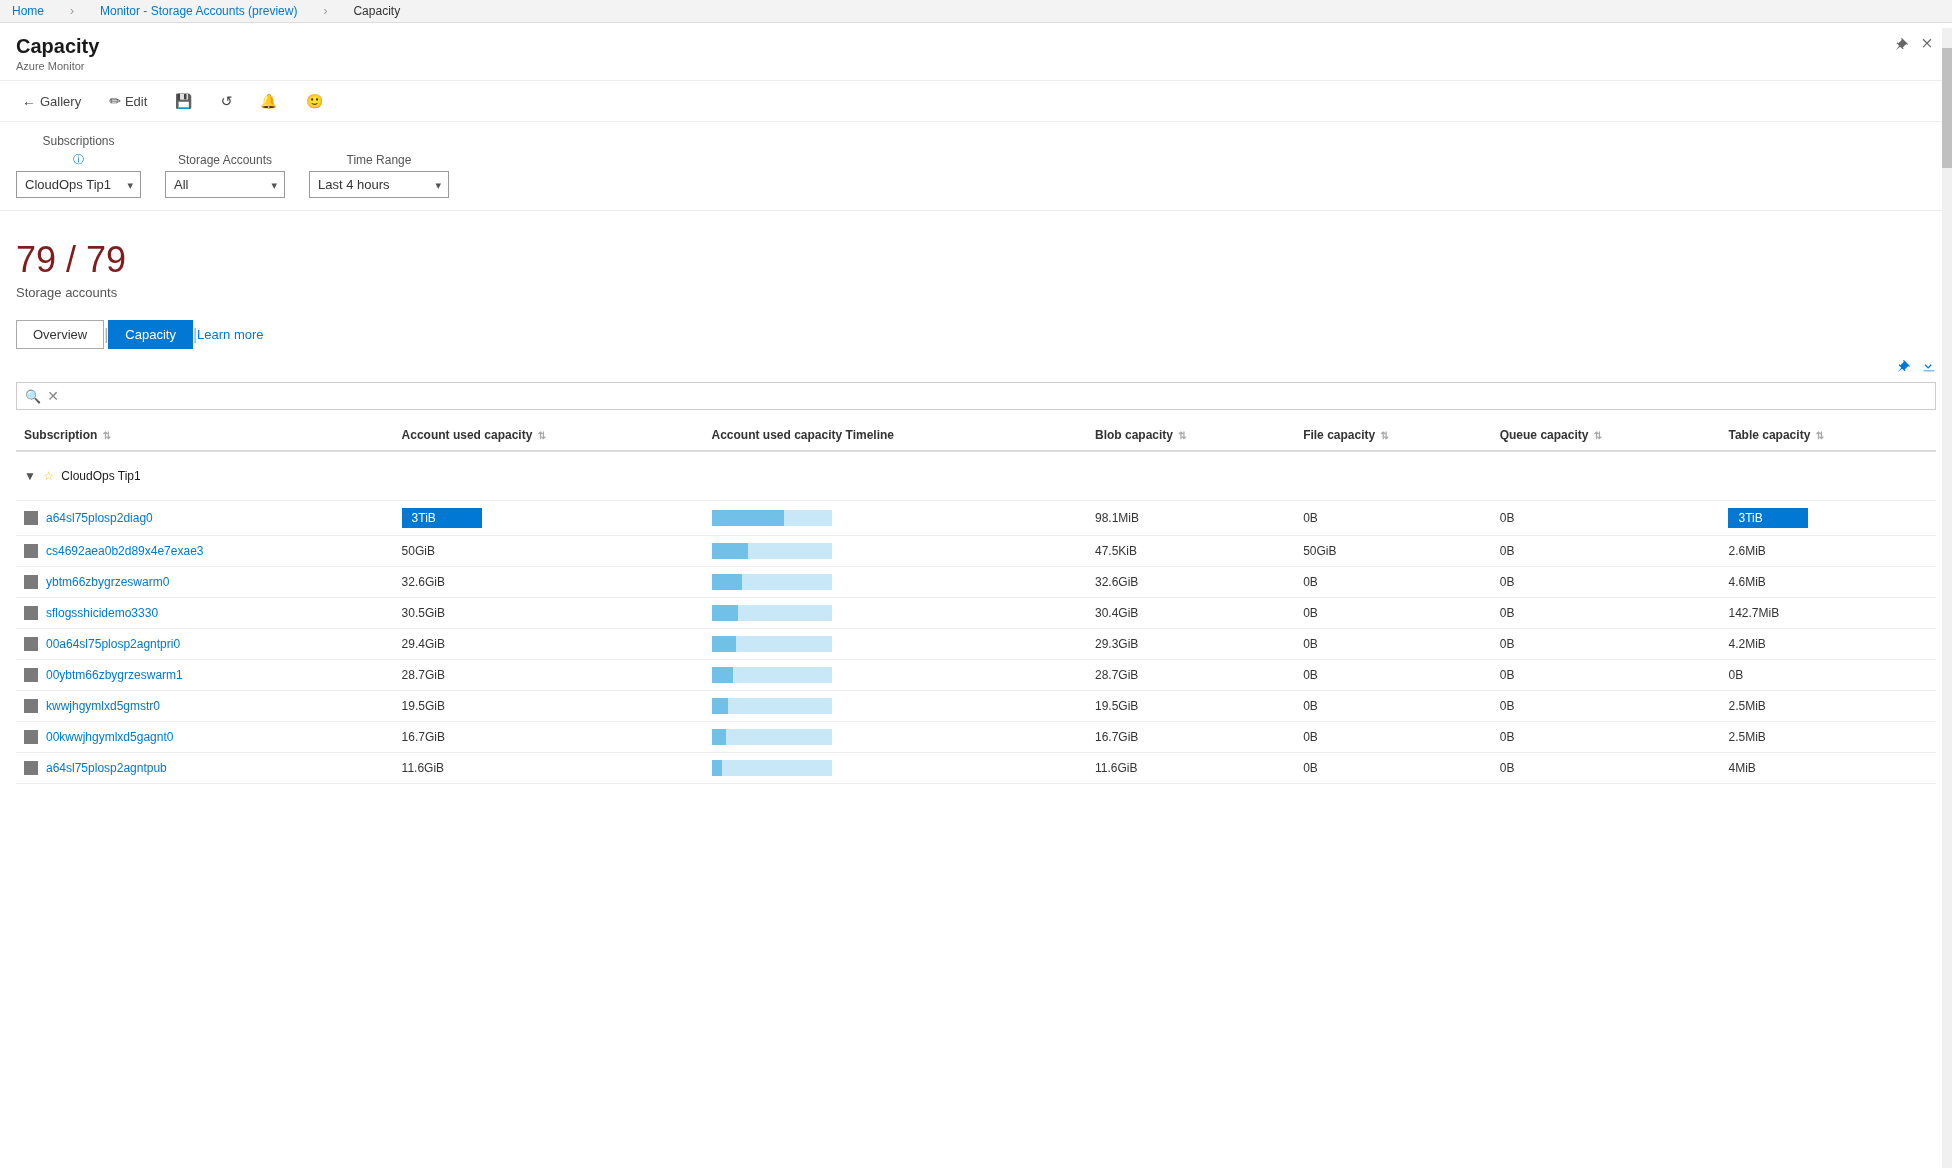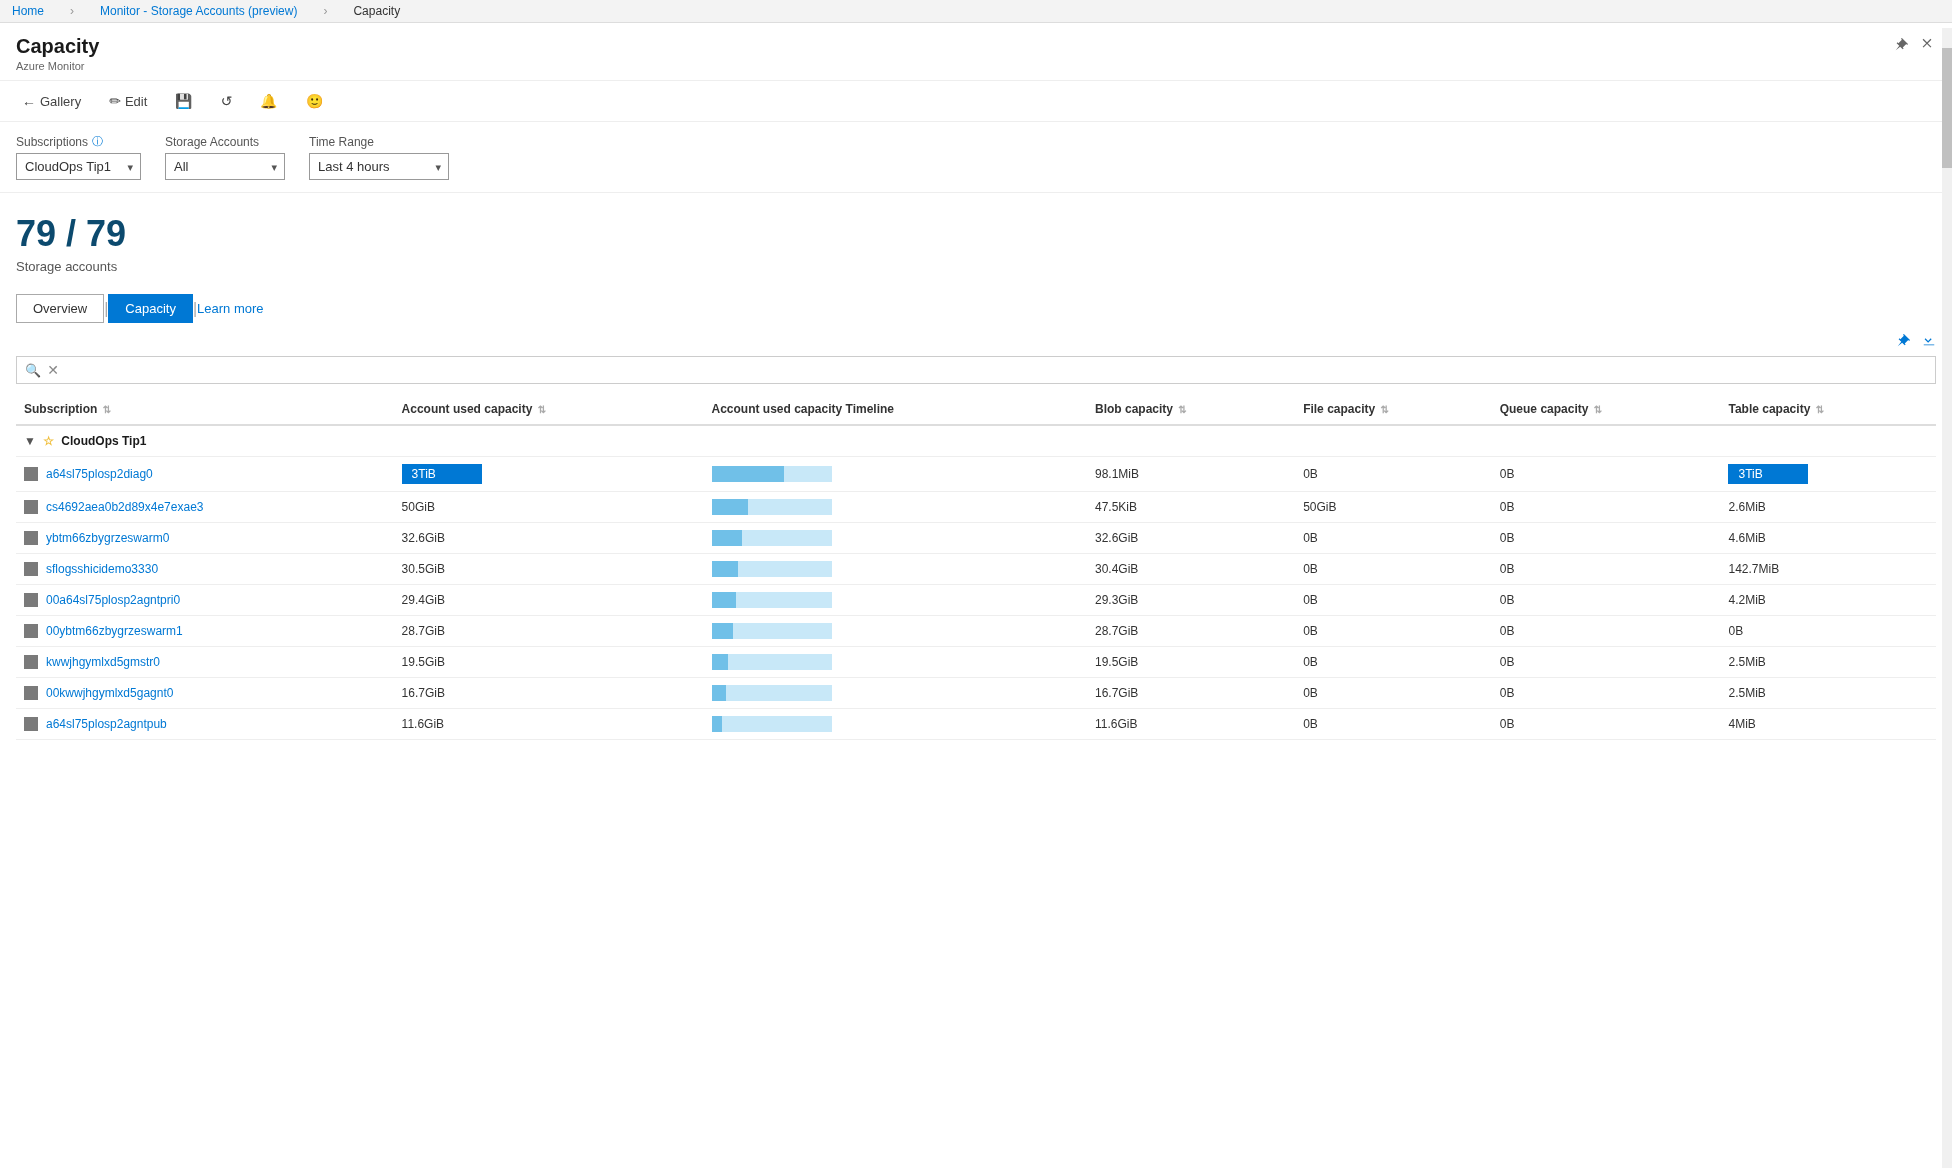--- a/index.html
+++ b/index.html
@@ -21,28 +21,28 @@
     .icon-btn { cursor: pointer; color: #666; font-size: 14px; background: none; border: none; padding: 2px; }
 
     
     .toolbar { display: flex; align-items: center; gap: 16px; padding: 8px 16px; border-bottom: 1px solid #eee; }
     .toolbar-btn { display: flex; align-items: center; gap: 4px; cursor: pointer; font-size: 13px; color: #444; background: none; border: none; padding: 4px 6px; }
     .toolbar-icon { font-size: 14px; }
 
     
     .filters { display: flex; gap: 24px; padding: 12px 16px; align-items: flex-end; border-bottom: 1px solid #eee; }
     .filter-group { display: flex; flex-direction: column; gap: 4px; }
-    .filter-label { font-size: 12px; color: #555; display: flex; align-items: center; gap: 4px; }
+    .filter-label { font-size: 12px; color: #555; display: flex; align-items: center; gap: 4px; flex-direction: column; }
     .filter-select { border: 1px solid #999; padding: 5px 28px 5px 8px; font-size: 13px; background: #fff; appearance: none; cursor: pointer; min-width: 120px; color: #333; }
     .select-wrapper { position: relative; display: inline-block; }
     .select-wrapper::after { content: '▾'; position: absolute; right: 8px; top: 50%; transform: translateY(-50%); pointer-events: none; color: #555; font-size: 11px; }
 
     
     .count-section { padding: 20px 16px 8px 16px; }
-    .count-number { font-size: 36px; font-weight: 700; color: #0c4a6e; }
+    .count-number { font-size: 36px; font-weight: 400; color: #7f1d1d; margin-top: 8px; }
     .count-label { font-size: 13px; color: #555; margin-top: 4px; }
 
     
     .tab-bar { display: flex; align-items: center; gap: 0; padding: 12px 16px 0 16px; }
     .tab-btn { padding: 6px 16px; font-size: 13px; cursor: pointer; border: 1px solid #aaa; background: #fff; color: #333; }
     .tab-btn.active { background: #0078d4; color: #fff; border-color: #0078d4; }
     .tab-sep { color: #aaa; font-size: 16px; }
     .tab-link { color: #0078d4; font-size: 13px; cursor: pointer; text-decoration: none; }
 
     
@@ -59,21 +59,21 @@
     .search-input::placeholder { color: #999; }
     .search-clear { color: #888; cursor: pointer; font-size: 14px; }
 
     
     .data-table { width: 100%; border-collapse: collapse; font-size: 12px; }
     .data-table th { text-align: left; font-weight: 600; font-size: 12px; color: #333; padding: 8px 8px; border-bottom: 2px solid #ddd; white-space: nowrap; cursor: pointer; }
     .data-table th .sort-icon { color: #aaa; font-size: 10px; margin-left: 2px; }
     .data-table td { padding: 7px 8px; border-bottom: 1px solid #eee; vertical-align: middle; white-space: nowrap; }
 
     
-    .group-row td { font-weight: 700; color: #1a1a1a; background: #fff; padding: 8px 8px; }
+    .group-row td { font-weight: 400; color: #1a1a1a; background: #fff; padding: 17px 8px; }
     .group-icon { color: #f0c040; margin-right: 4px; }
     .expand-icon { color: #555; margin-right: 4px; cursor: pointer; }
 
     
     .account-link { color: #0078d4; cursor: pointer; text-decoration: none; display: flex; align-items: center; gap: 4px; }
 
     
     .table-area::-webkit-scrollbar { width: 8px; }
     .table-area::-webkit-scrollbar-track { background: #f1f1f1; }
     .table-area::-webkit-scrollbar-thumb { background: #c1c1c1; }

